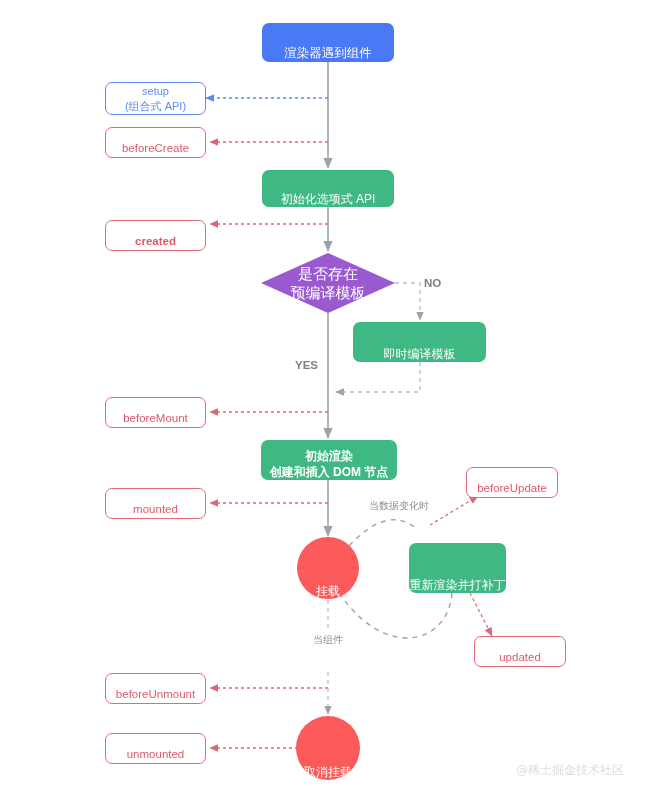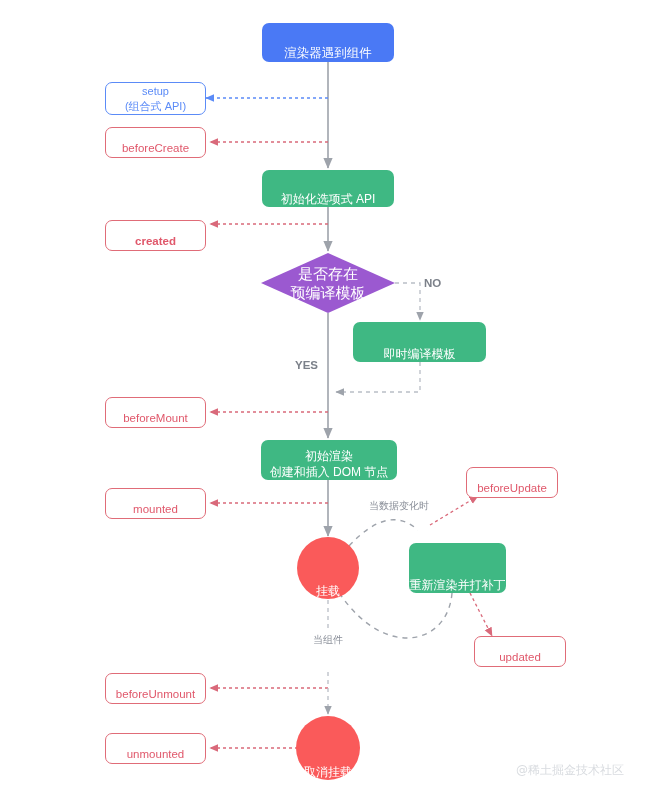--- a/index.html
+++ b/index.html
@@ -150,21 +150,21 @@
   <div class="node box-green" style="left:353px;top:322px;width:133px;height:40px;">
     <span>即时编译模板</span>
   </div>
 
   <div class="edge-label bold" style="left:295px;top:358px;">YES</div>
 
   <div class="node box-outline-red" style="left:105px;top:397px;width:101px;height:31px;">
     <span>beforeMount</span>
   </div>
 
-  <div class="node box-green two-line" style="left:261px;top:440px;width:136px;height:40px;">
+  <div class="node box-green two-line" style="left:261px;top:440px;width:136px;height:40px;font-weight:bold;">
     <div>
       <span>初始渲染</span>
       <span>创建和插入 DOM 节点</span>
     </div>
   </div>
 
   <div class="node box-outline-red" style="left:105px;top:488px;width:101px;height:31px;">
     <span>mounted</span>
   </div>
 

